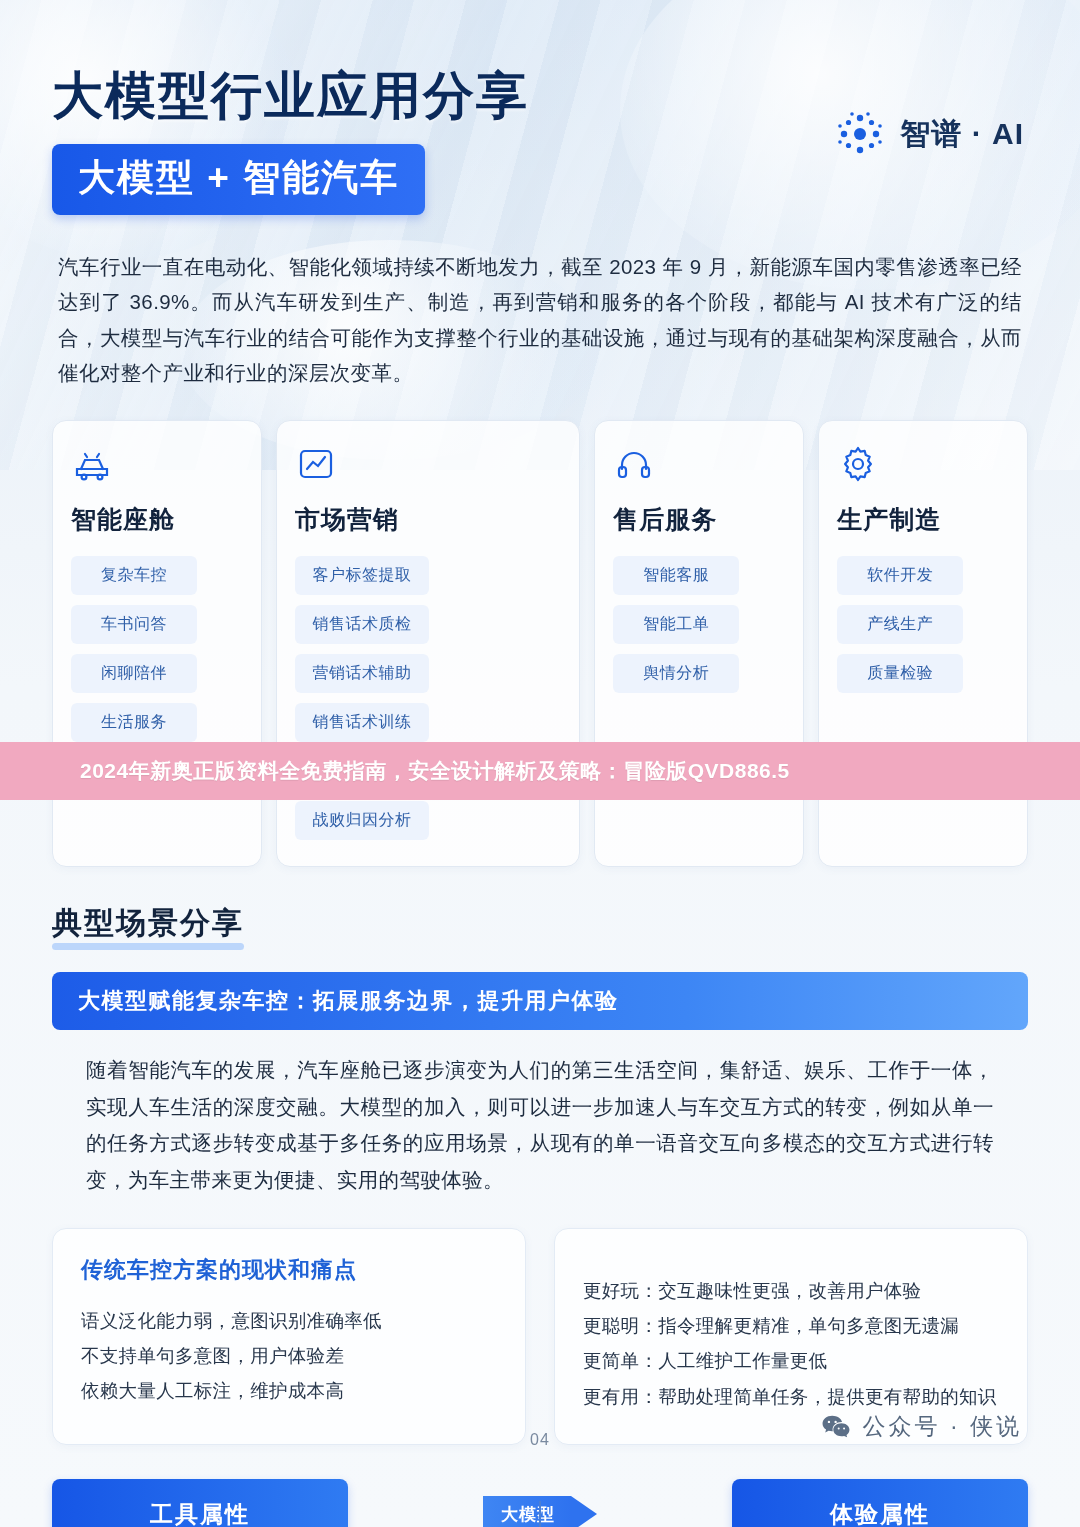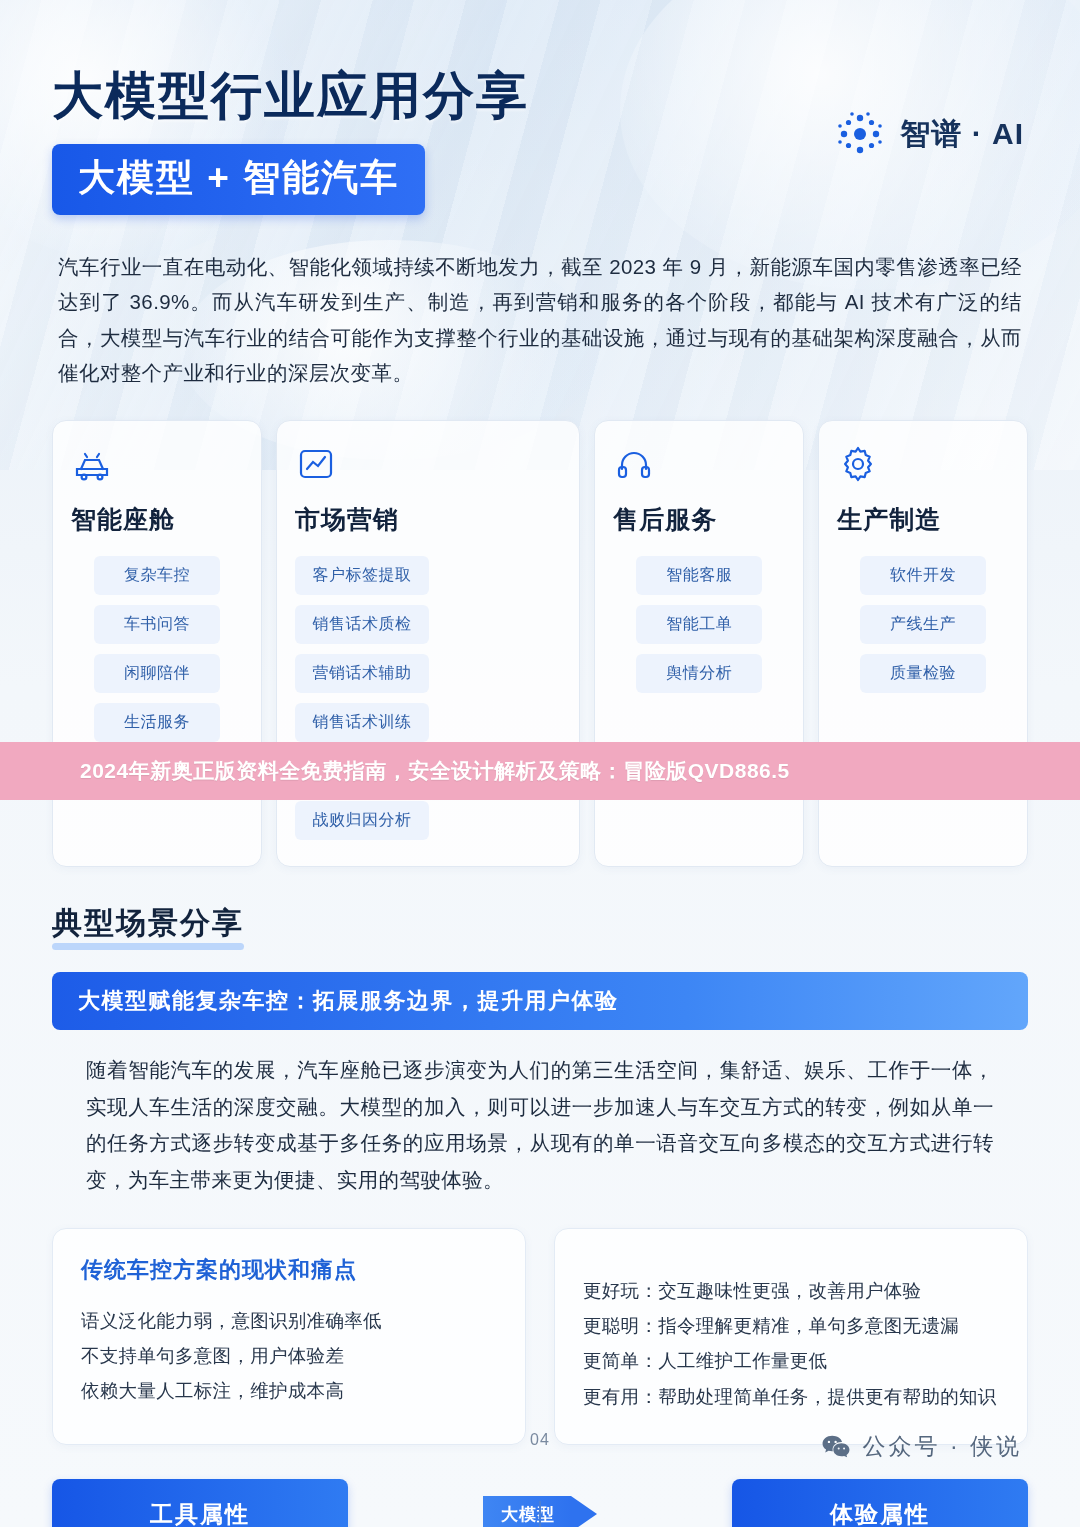--- a/index.html
+++ b/index.html
@@ -83,21 +83,21 @@
     margin: 14px 0 20px; letter-spacing: 1px;
   }
   .tags { display: flex; flex-wrap: wrap; gap: 10px 12px; }
   .tag {
     background: #edf3fd; color: #2f5fa8;
     border-radius: 6px; font-size: 16px;
     padding: 9px 14px; letter-spacing: .5px;
     white-space: nowrap;
   }
   .card.wide .tags .tag { min-width: 134px; text-align: center; }
-  .card .tags.col { flex-direction: column; align-items: center; }
+  .card .tags.col { flex-direction: row; align-items: center; }
   .card .tags.col .tag { min-width: 126px; text-align: center; }
 
   
   .section-head {
     margin-top: 36px;
     font-size: 30px; font-weight: bold; color: #12233d; letter-spacing: 2px;
     position: relative; display: inline-block;
   }
   .section-head::after {
     content:""; position:absolute; left:0; bottom:-6px;
@@ -170,21 +170,21 @@
   
   .footer {
     position: absolute; left: 0; bottom: 0; width: 1080px; height: 120px;
     z-index: 5;
   }
   .page-num {
     position: absolute; left: 50%; transform: translateX(-50%);
     top: 24px; font-size: 16px; color: #7a8aa0; letter-spacing: 1px;
   }
   .wechat {
-    position: absolute; right: 58px; top: 24px;
+    position: absolute; right: 58px; top: 4px;
     display: flex; align-items: center; gap: 12px;
     color: #5f7governance;
   }
   .wechat-ico { width: 30px; height: 26px; color: #5c6f87; }
   .wechat-text { font-size: 23px; color: #55677e; letter-spacing: 3px; }
   .foot-tick {
     position: absolute; left: 50%; transform: translateX(-50%);
     bottom: 0; width: 2px; height: 26px; background: #4a7fd4;
   }
 </style>

